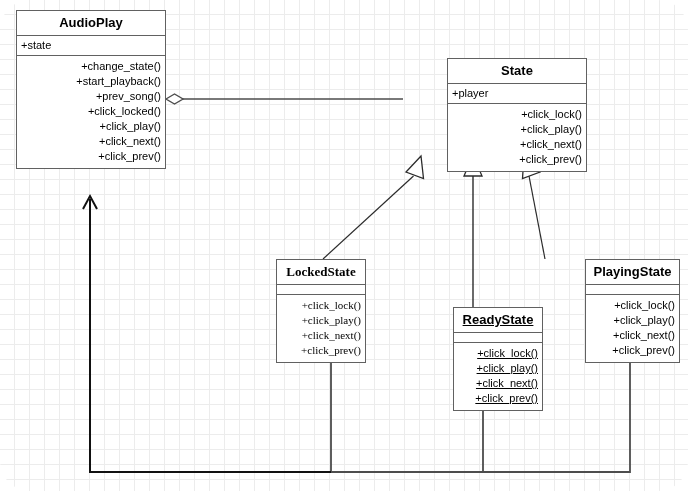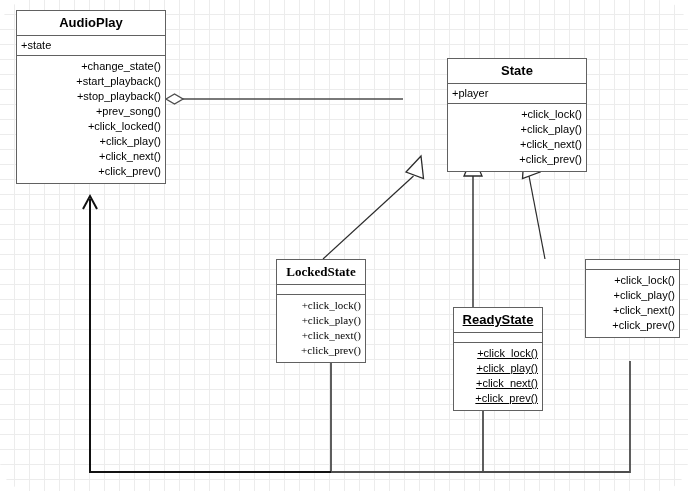--- a/index.html
+++ b/index.html
@@ -108,21 +108,20 @@
   </svg>
 
   <div class="umlclass" style="left:16px; top:10px; width:150px;">
     <div class="cls-title">AudioPlay</div>
     <div class="cls-attrs">
       <div class="member">+state</div>
     </div>
     <div class="cls-ops">
       <div class="member">+change_state()</div>
       <div class="member">+start_playback()</div>
-      <div class="member">+stop_playback()</div>
       <div class="member">+prev_song()</div>
       <div class="member">+click_locked()</div>
       <div class="member">+click_play()</div>
       <div class="member">+click_next()</div>
       <div class="member">+click_prev()</div>
     </div>
   </div>
 
   <div class="umlclass" style="left:403px; top:58px; width:140px;margin-left:44px;">
     <div class="cls-title">State</div>
@@ -153,20 +152,21 @@
     <div class="cls-attrs empty"></div>
     <div class="cls-ops">
       <div class="member">+click_lock()</div>
       <div class="member">+click_play()</div>
       <div class="member">+click_next()</div>
       <div class="member">+click_prev()</div>
     </div>
   </div>
 
   <div class="umlclass" style="left:585px; top:259px; width:95px;">
+    <div class="cls-title">PlayingState</div>
     <div class="cls-attrs empty"></div>
     <div class="cls-ops">
       <div class="member">+click_lock()</div>
       <div class="member">+click_play()</div>
       <div class="member">+click_next()</div>
       <div class="member">+click_prev()</div>
     </div>
   </div>
 
 </div>

